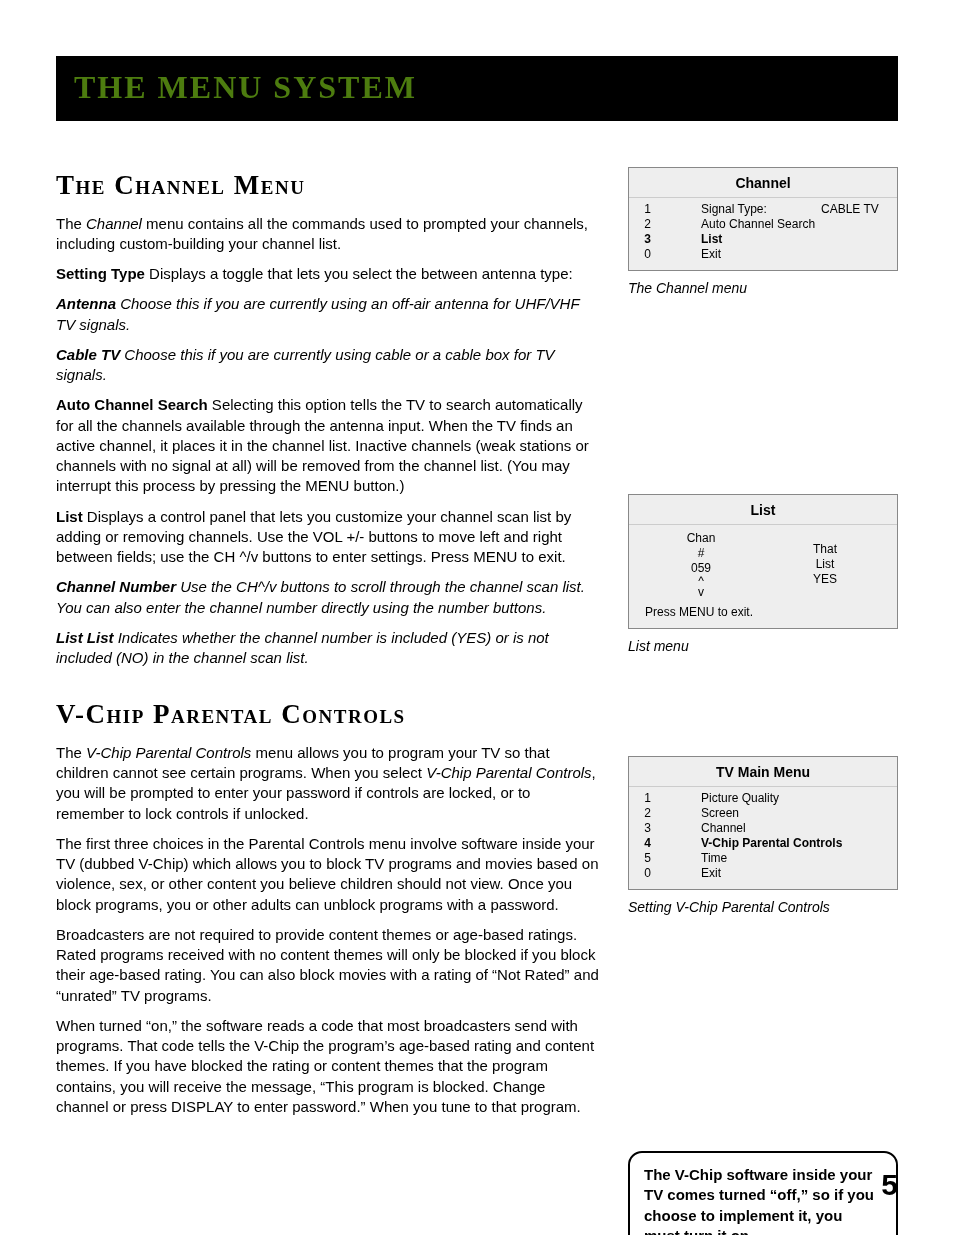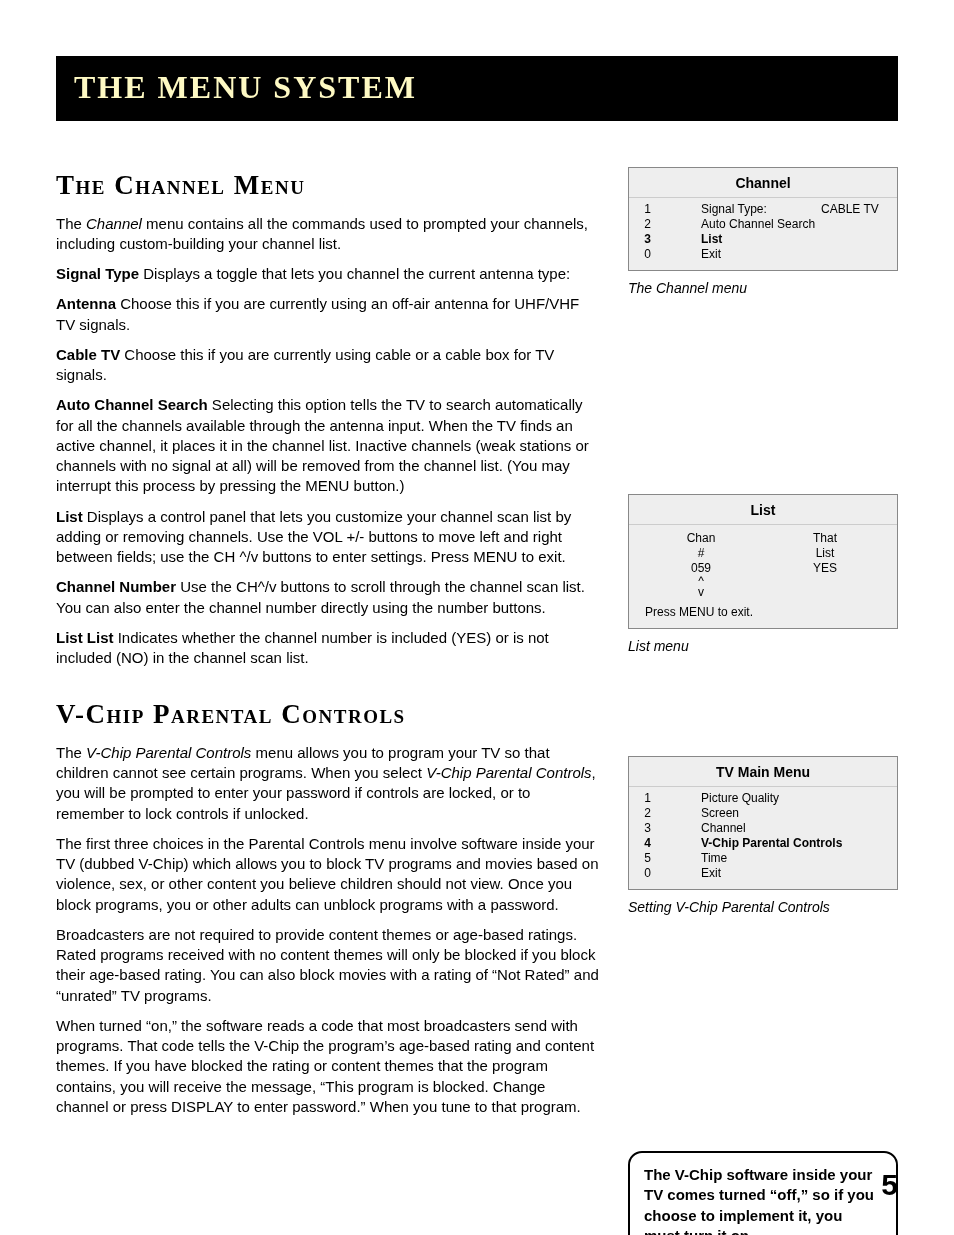--- a/index.html
+++ b/index.html
@@ -12,21 +12,21 @@
     color: #000;
     font-size: 15px;
     line-height: 1.35;
     position: relative;
     box-sizing: border-box;
     padding: 56px 56px 40px 56px;
   }
   
   .header-bar {
     background: #000;
-    color: #fef9c3;
+    color: #4d7c0f;
     padding: 10px 18px 12px 18px;
     margin-bottom: 46px;
   }
   .header-bar h1 {
     margin: 0;
     font-size: 32px;
     font-weight: 700;
     letter-spacing: 2px;
     font-family: Optima, "Trajan Pro", "Lucida Bright", Georgia, serif;
     font-variant: small-caps;
@@ -44,21 +44,21 @@
   h2.section {
     font-family: Optima, "Trajan Pro", "Lucida Bright", Georgia, serif;
     font-variant: small-caps;
     letter-spacing: 1.5px;
     font-size: 27px;
     font-weight: 700;
     margin: 0 0 10px 0;
   }
 
   .col-left p { margin: 0 0 10px 0; }
-  .indent { margin-left: 28px; }
+  .indent { margin-left: 28px; font-style: italic; }
   .defn-title { font-weight: 700; }
   .ital { font-style: italic; }
 
   
   .osd {
     border: 1px solid #888;
     background: #eee;
     font-family: Arial, Helvetica, sans-serif;
     margin-bottom: 8px;
     font-size: 13px;
@@ -73,21 +73,21 @@
   .osd-body { padding: 4px 6px 8px 6px; font-size: 12px; line-height: 1.25; }
   .osd-row { display: flex; }
   .osd-num { width: 16px; flex: 0 0 16px; text-align: right; padding-right: 6px; }
   .osd-label { flex: 1 1 auto; margin-left: 44px; }
   .osd-val { width: 70px; flex: 0 0 70px; text-align: left; }
   .osd-row.sel { font-weight: 700; }
   .caption { font-style: italic; font-size: 14px; margin-bottom: 46px; }
 
   
   .osd-list-body { padding: 6px 10px 8px 10px; font-size: 12px; line-height: 1.25; }
-  .cols2 { display: flex; }
+  .cols2 { display: flex; align-items: center; }
   .colA, .colB { flex: 1; text-align: center; }
   .footer-text { padding-top: 8px; padding-left: 6px; }
 
   
   .info-box {
     border: 2px solid #000;
     border-radius: 14px;
     padding: 12px 14px;
     font-size: 15px;
     font-weight: 700;
@@ -120,21 +120,21 @@
 
   <div class="col-left">
 
     <h2 class="section">The Channel Menu</h2>
 
     <p>
       <span>The </span><span class="ital">Channel</span><span> menu contains all the commands used to prompted your channels, including custom-building your channel list.</span>
     </p>
 
     <p>
-      <span class="defn-title">Signal Type</span><span>  Displays a toggle that lets you channel the current antenna type:</span>
+      <span class="defn-title">Setting Type</span><span>  Displays a toggle that lets you select the between antenna type:</span>
     </p>
 
     <p class="indent">
       <span class="defn-title">Antenna</span><span>   Choose this if you are currently using an off-air antenna for UHF/VHF TV signals.</span>
     </p>
 
     <p class="indent">
       <span class="defn-title">Cable TV</span><span>   Choose this if you are currently using cable or a cable box for TV signals.</span>
     </p>
 

